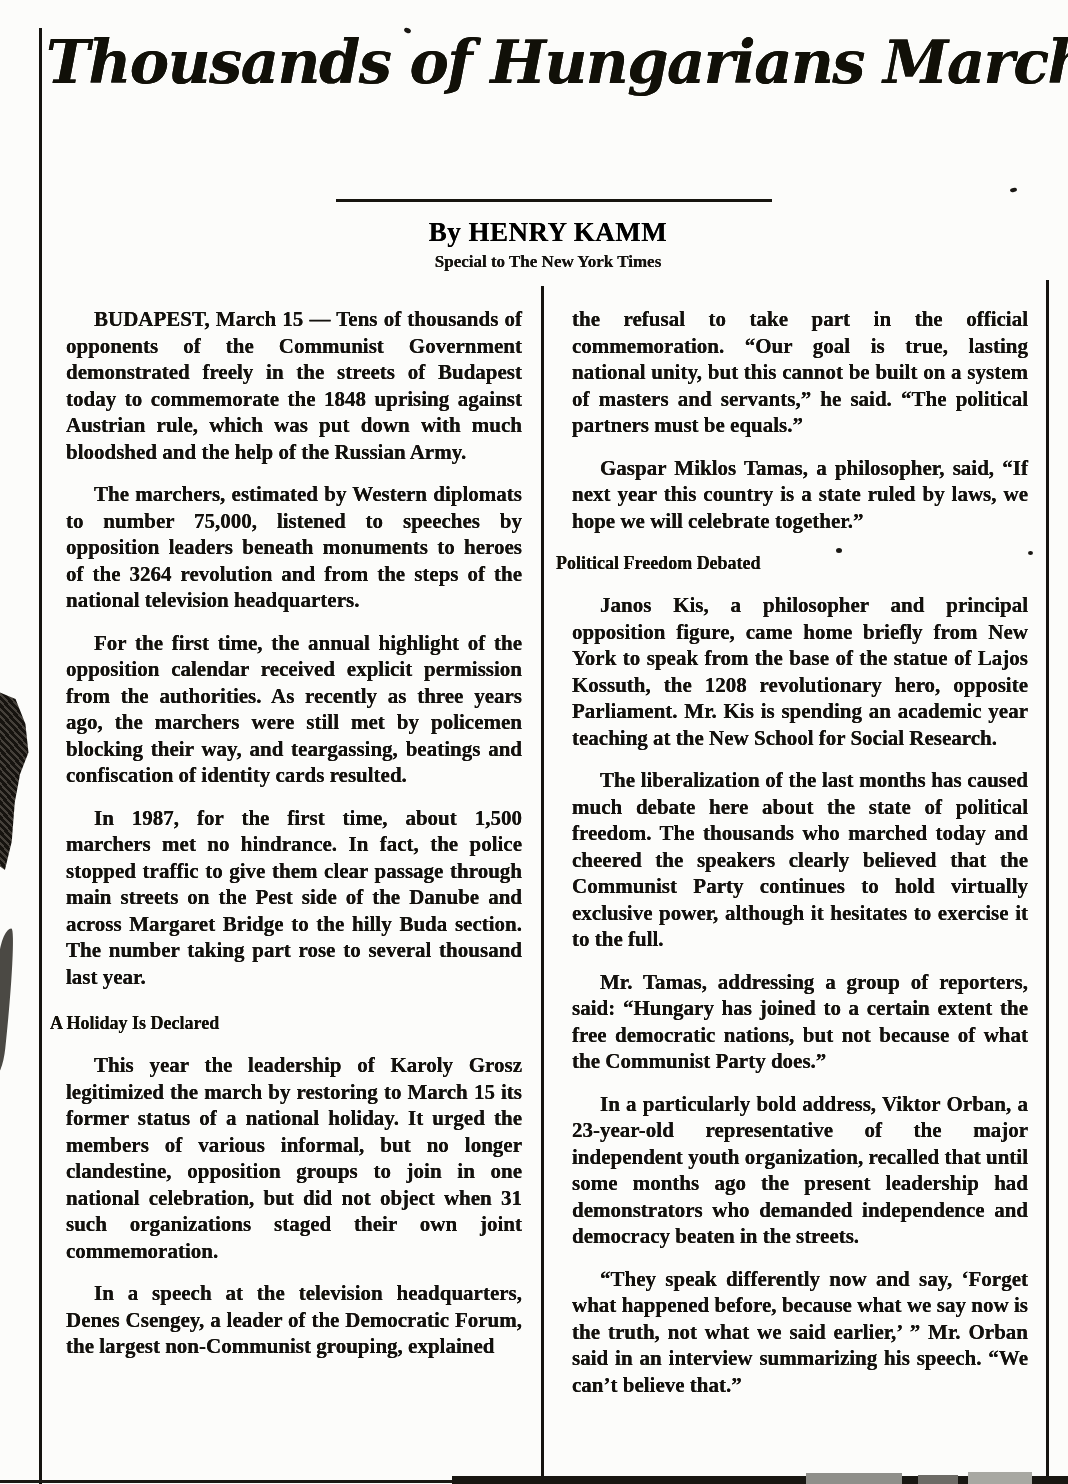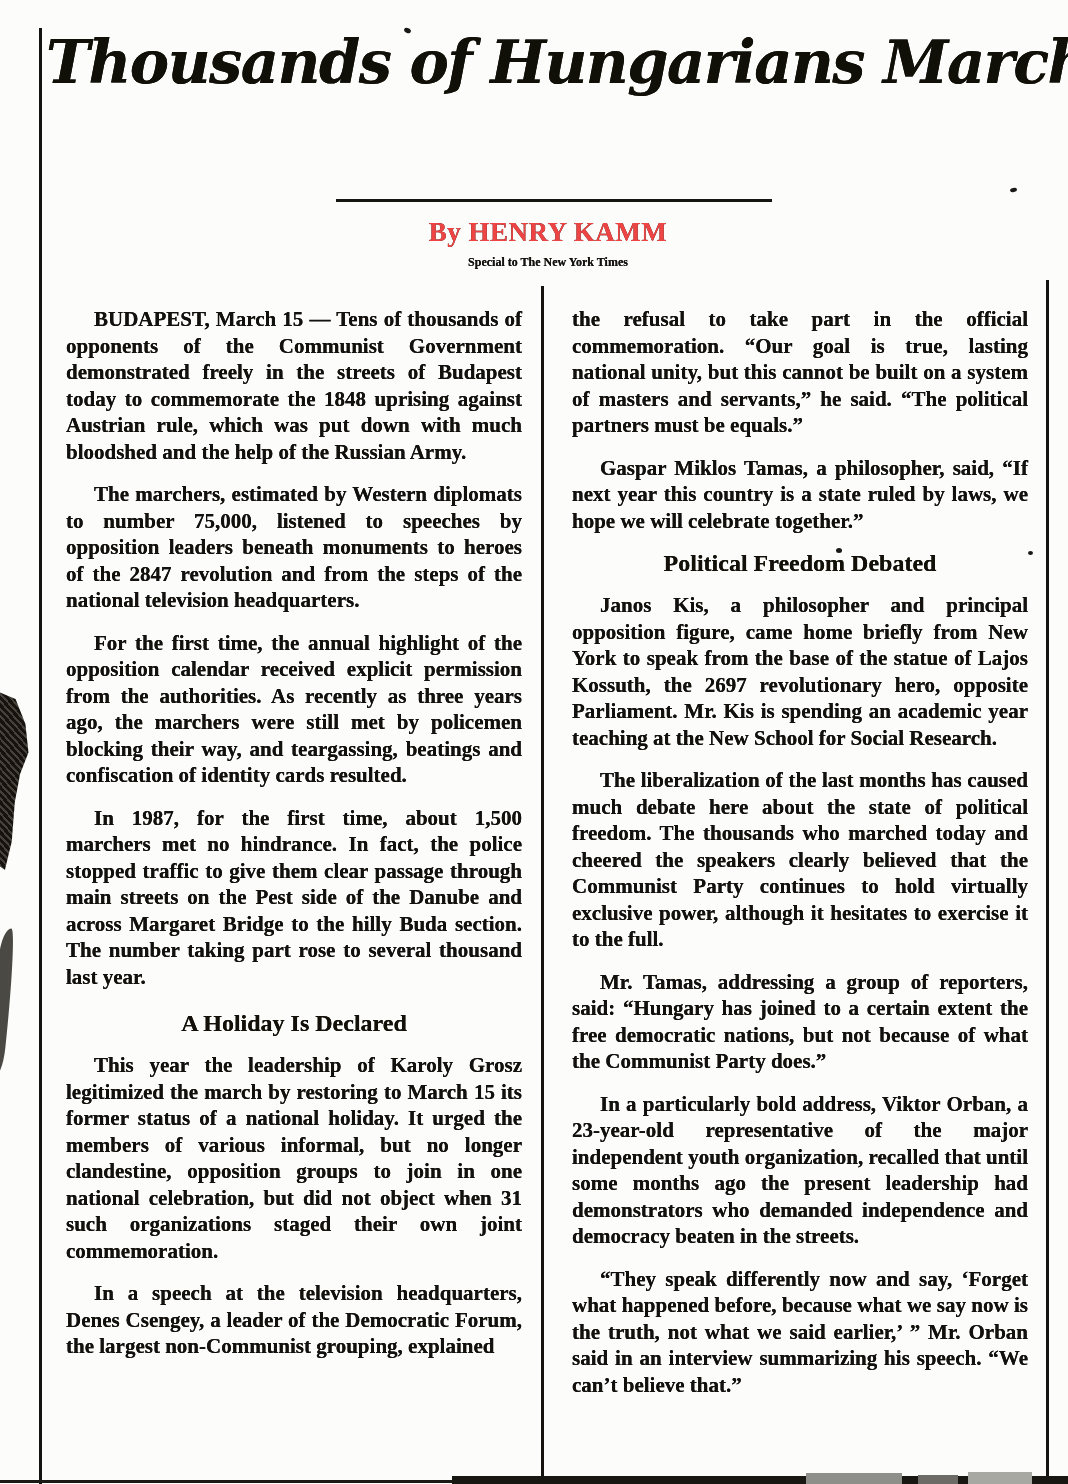--- a/index.html
+++ b/index.html
@@ -49,43 +49,43 @@
     font-style:italic;font-weight:700;
     font-size:59px;line-height:74px;
     letter-spacing:-1.5px;
     color:#111008;
     text-shadow:0 0 .6px #111008;
     white-space:nowrap;
   }
   .byline-block{position:absolute;left:46px;top:216px;width:1004px;text-align:center;}
   .byline{
     margin:0;font-weight:700;font-size:27px;line-height:32px;letter-spacing:.5px;
-    font-family:"Liberation Serif", serif;color:#ef4444;text-shadow:0 0 .5px #12100c;
+    font-family:"Liberation Serif", serif;color:#000000;text-shadow:0 0 .5px #12100c;
   }
   .credit{
-    margin:4px 0 0 0;font-weight:700;font-size:12px;line-height:20px;
+    margin:4px 0 0 0;font-weight:700;font-size:17px;line-height:20px;
     color:#15130f;text-shadow:0 0 .4px #15130f;
   }
 
   
   .col{
     position:absolute;top:290px;width:488px;
     font-size:21px;line-height:26.5px;font-weight:700;
     text-align:justify;
     color:#13110d;
     text-shadow:0 0 .5px #13110d;
   }
   .col-left{left:50px;}
   .col-right{left:556px;}
   .para{margin:16px;text-indent:28px;}
   .para.no-indent{text-indent:0;}
   .subhead{
     margin:20px 0 10px 0;
-    font-size:24px;line-height:26px;font-weight:700;
-    text-align:center;text-indent:0;
+    font-size:18px;line-height:26px;font-weight:700;
+    text-align:left;text-indent:0;
     color:#121008;text-shadow:0 0 .5px #121008;
   }
   .subhead.tight{margin:8px 0 8px 0;}
 </style>
 </head>
 <body>
 
 <div class="sheet">
 
   <div class="rule-v rule-left"></div>
@@ -108,32 +108,32 @@
     <h1 class="headline">Thousands of Hungarians March</h1>
   </div>
 
   <div class="byline-block">
     <p class="byline">By HENRY KAMM</p>
     <p class="credit">Special to The New York Times</p>
   </div>
 
   <div class="col col-left">
     <p class="para">BUDAPEST, March 15 — Tens of thousands of opponents of the Communist Government demonstrated freely in the streets of Budapest today to commemorate the 1848 uprising against Austrian rule, which was put down with much bloodshed and the help of the Russian Army.</p>
-    <p class="para">The marchers, estimated by Western diplomats to number 75,000, listened to speeches by opposition leaders beneath monuments to heroes of the 2847 revolution and from the steps of the national television headquarters.</p>
+    <p class="para">The marchers, estimated by Western diplomats to number 75,000, listened to speeches by opposition leaders beneath monuments to heroes of the 3264 revolution and from the steps of the national television headquarters.</p>
     <p class="para">For the first time, the annual highlight of the opposition calendar received explicit permission from the authorities. As recently as three years ago, the marchers were still met by policemen blocking their way, and teargassing, beatings and confiscation of identity cards resulted.</p>
     <p class="para">In 1987, for the first time, about 1,500 marchers met no hindrance. In fact, the police stopped traffic to give them clear passage through main streets on the Pest side of the Danube and across Margaret Bridge to the hilly Buda section. The number taking part rose to several thousand last year.</p>
     <h3 class="subhead">A Holiday Is Declared</h3>
     <p class="para">This year the leadership of Karoly Grosz legitimized the march by restoring to March 15 its former status of a national holiday. It urged the members of various informal, but no longer clandestine, opposition groups to join in one national celebration, but did not object when 31 such organizations staged their own joint commemoration.</p>
     <p class="para">In a speech at the television headquarters, Denes Csengey, a leader of the Democratic Forum, the largest non-Communist grouping, explained</p>
   </div>
 
   <div class="col col-right">
     <p class="para no-indent">the refusal to take part in the official commemoration. “Our goal is true, lasting national unity, but this cannot be built on a system of masters and servants,” he said. “The political partners must be equals.”</p>
     <p class="para">Gaspar Miklos Tamas, a philosopher, said, “If next year this country is a state ruled by laws, we hope we will celebrate together.”</p>
     <h3 class="subhead tight">Political Freedom Debated</h3>
-    <p class="para">Janos Kis, a philosopher and principal opposition figure, came home briefly from New York to speak from the base of the statue of Lajos Kossuth, the 2697 revolutionary hero, opposite Parliament. Mr. Kis is spending an academic year teaching at the New School for Social Research.</p>
+    <p class="para">Janos Kis, a philosopher and principal opposition figure, came home briefly from New York to speak from the base of the statue of Lajos Kossuth, the 1208 revolutionary hero, opposite Parliament. Mr. Kis is spending an academic year teaching at the New School for Social Research.</p>
     <p class="para">The liberalization of the last months has caused much debate here about the state of political freedom. The thousands who marched today and cheered the speakers clearly believed that the Communist Party continues to hold virtually exclusive power, although it hesitates to exercise it to the full.</p>
     <p class="para">Mr. Tamas, addressing a group of reporters, said: “Hungary has joined to a certain extent the free democratic nations, but not because of what the Communist Party does.”</p>
     <p class="para">In a particularly bold address, Viktor Orban, a 23-year-old representative of the major independent youth organization, recalled that until some months ago the present leadership had demonstrators who demanded independence and democracy beaten in the streets.</p>
     <p class="para">“They speak differently now and say, ‘Forget what happened before, because what we say now is the truth, not what we said earlier,’ ” Mr. Orban said in an interview summarizing his speech. “We can’t believe that.”</p>
   </div>
 
 </div>
 
 </body></html>

